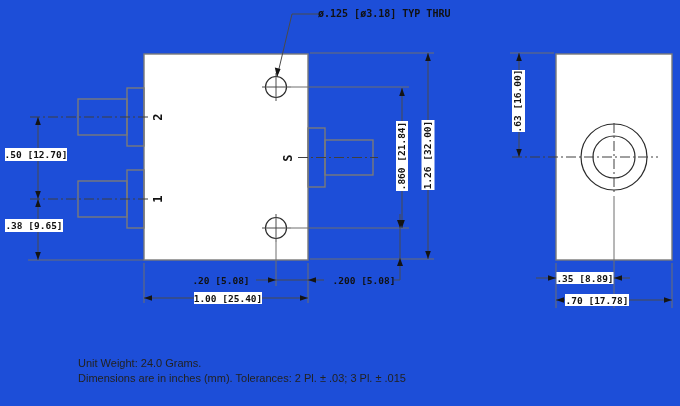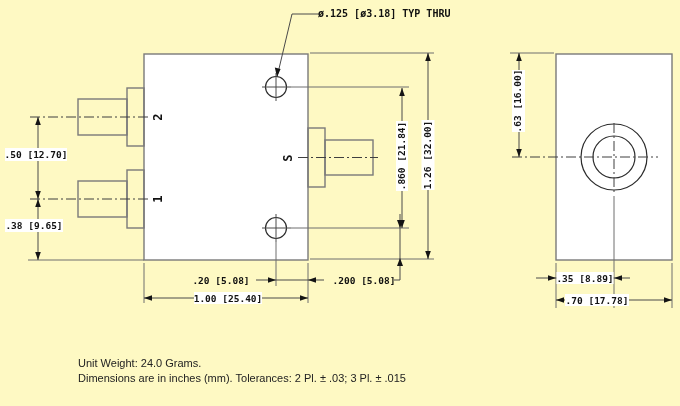--- a/index.html
+++ b/index.html
@@ -1,16 +1,16 @@
 <!DOCTYPE html>
 <html><head>
 <meta charset="utf-8">
 <style>
   html,body{margin:0;padding:0;background:#ffffff;}
-  .stage{position:relative;width:680px;height:406px;background:#fef9c3;overflow:hidden;}
+  .stage{position:relative;width:680px;height:406px;background:#1d4ed8;overflow:hidden;}
   svg{display:block;}
   .outline{stroke:#7a7a7a;stroke-width:1.4;fill:none;}
   .outline-fill{stroke:#7a7a7a;stroke-width:1.4;fill:#ffffff;}
   .feature{stroke:#2b2b2b;stroke-width:1.2;fill:none;}
   .thin{stroke:#4a4a4a;stroke-width:1;fill:none;}
   .ext{stroke:#6e6e6e;stroke-width:1;fill:none;}
   .cl{stroke:#3f3f3f;stroke-width:1;fill:none;stroke-dasharray:10 3 2 3;}
   .arrow{fill:#141414;stroke:none;}
   .mask{fill:#ffffff;stroke:none;}
   .dimtext{font-family:"DejaVu Sans Mono",monospace;font-weight:bold;font-size:9.5px;fill:#111111;}

